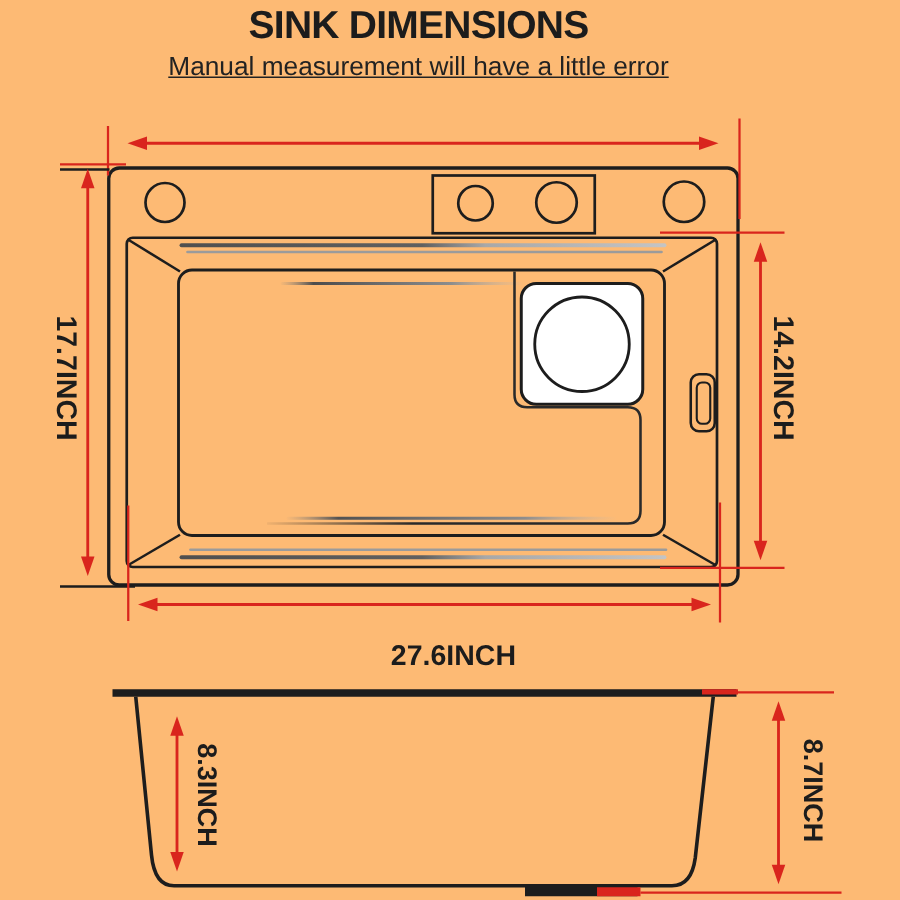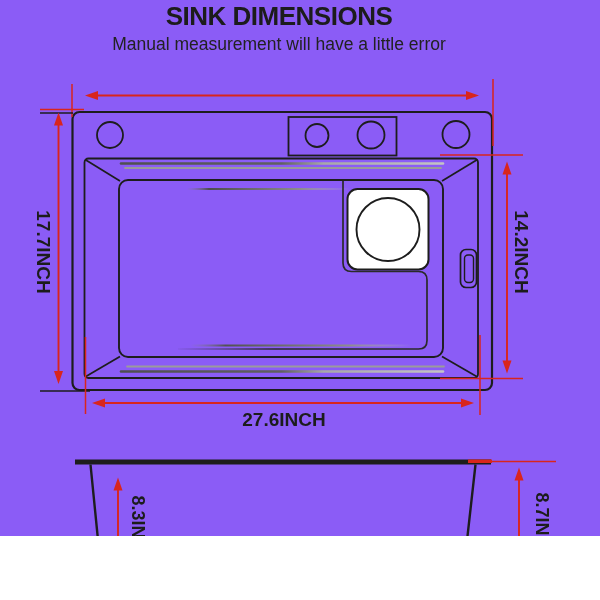--- a/index.html
+++ b/index.html
@@ -1,21 +1,21 @@
 <!DOCTYPE html>
 <html><head>
 <meta charset="utf-8">
 <style>
   html,body{margin:0;padding:0;background:#ffffff;}
-  #stage{position:relative;width:600px;height:536px;background:#8b5cf6;overflow:hidden;
+  #stage{position:relative;width:600px;height:600px;background:#fdba74;overflow:hidden;
          font-family:"Liberation Sans", sans-serif;color:#1f1f1f;}
   #stage svg{position:absolute;left:0;top:0;}
   .hdr{position:absolute;left:0;top:2px;width:558px;text-align:center;}
   .title{font-size:26px;font-weight:700;letter-spacing:-0.5px;color:#1c1c1c;line-height:1.15;}
-  .subtitle{font-size:17.5px;font-weight:400;color:#222;margin-top:2px;}
+  .subtitle{font-size:17.5px;font-weight:400;color:#222;margin-top:2px;text-decoration:underline;}
   .dim{position:absolute;font-weight:700;font-size:19px;color:#1c1c1c;width:120px;
        text-align:center;line-height:20px;white-space:nowrap;}
   .vert{transform:rotate(90deg);}
 </style>
 </head>
 <body>
 
 <div id="stage">
 
   <svg width="600" height="600" viewBox="0 0 600 600">
@@ -145,18 +145,18 @@
   <div class="hdr">
     <div class="title">SINK DIMENSIONS</div>
     <div class="subtitle">Manual measurement will have a little error</div>
   </div>
 
 
   <div class="dim vert" style="left:-17px;top:242px;">17.7INCH</div>
 
   <div class="dim vert" style="left:461px;top:242px;">14.2INCH</div>
 
-  <div class="dim" style="left:224px;top:410px;">27.6INCH</div>
+  <div class="dim" style="left:224px;top:428px;text-align:right;">27.6INCH</div>
 
   <div class="dim vert" style="left:78px;top:520px;font-size:18px;">8.3INCH</div>
 
   <div class="dim vert" style="left:482px;top:517px;font-size:18px;">8.7INCH</div>
 </div>
 
 </body></html>

